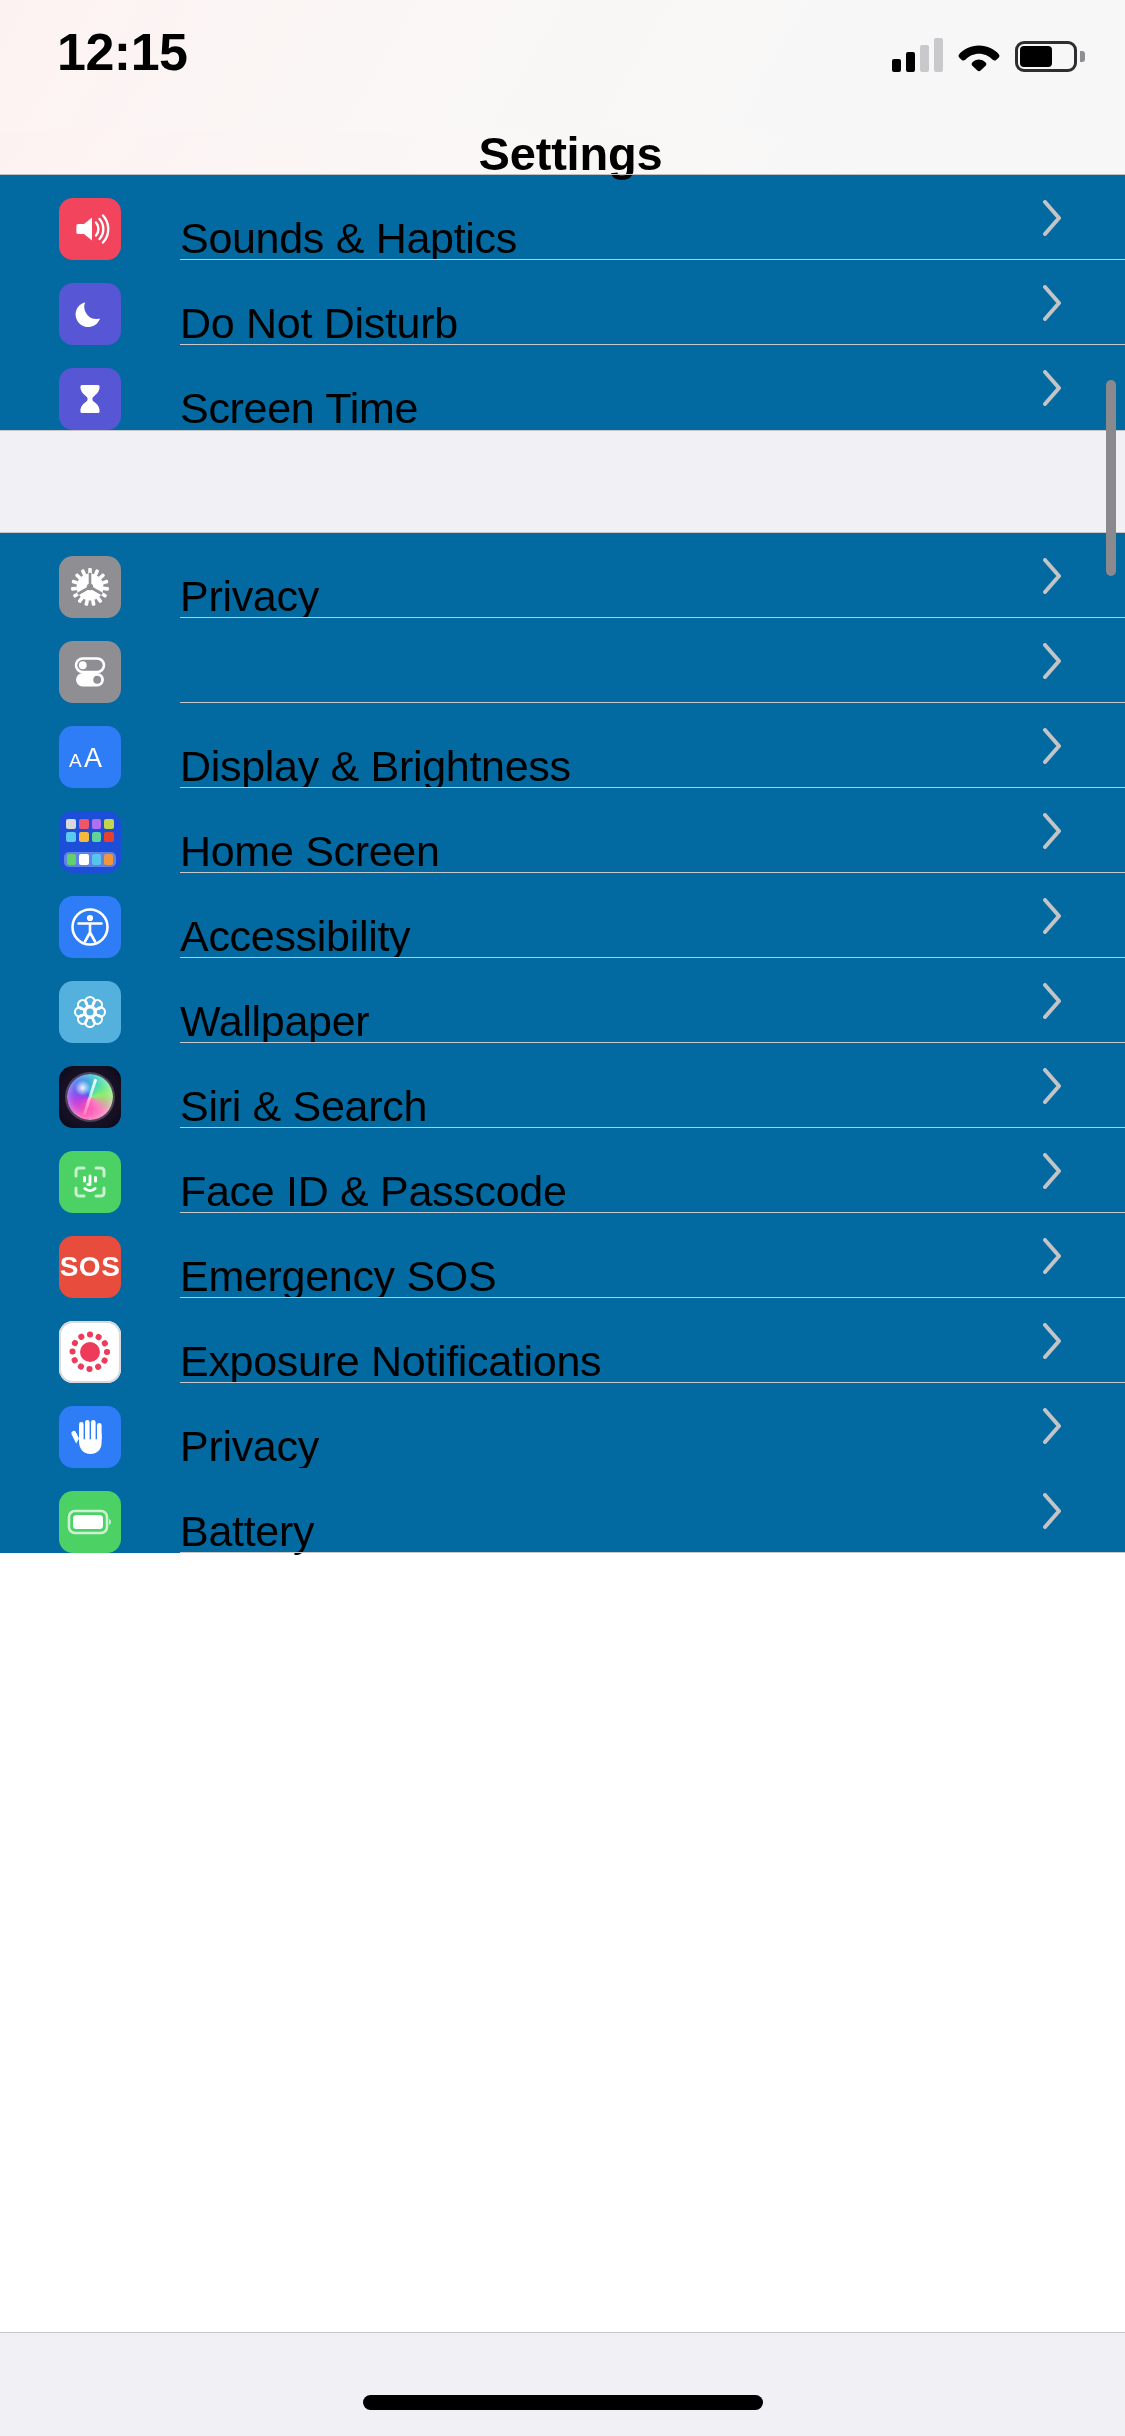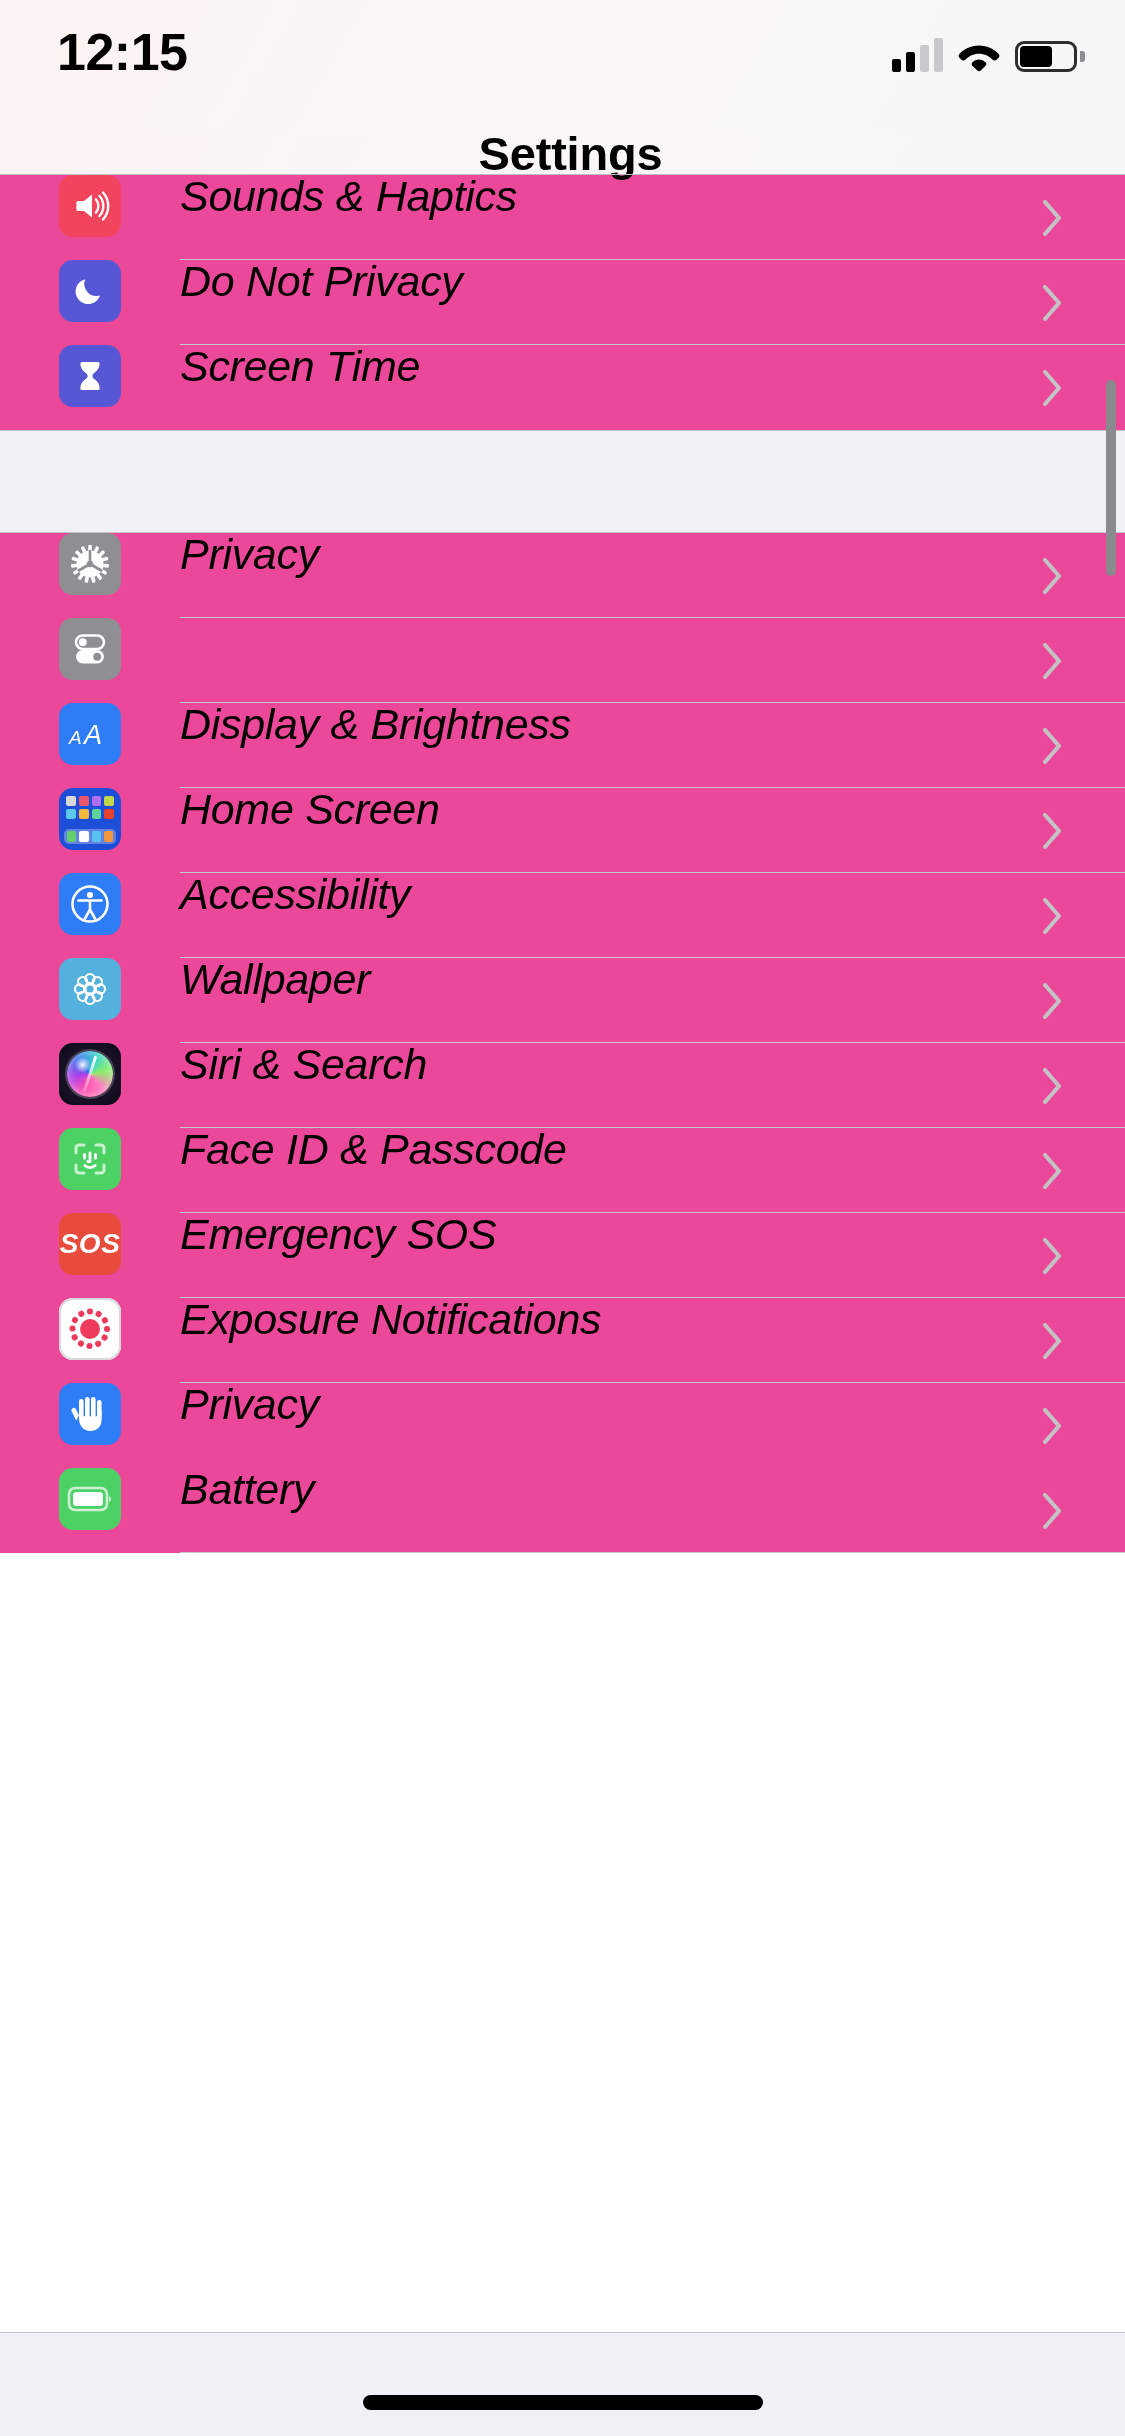--- a/index.html
+++ b/index.html
@@ -48,21 +48,21 @@
     display:flex; align-items:center; justify-content:center;
     font-size:47px; font-weight:700; color:#000; letter-spacing:-0.2px;
   }
   .navline { position:absolute; top:174px; left:0; width:1125px; height:1px; background:#bfbfc1; z-index:6; }
 
   
   .list { position:absolute; top:175px; left:0; width:1125px; }
   .group { background:#ffffff; }
   .gap { height:103px; background:#f1f1f5; border-top:1px solid #c6c6c8; border-bottom:1px solid #c6c6c8; }
 
-  .row { position:relative; height:85px; display:flex; align-items:flex-start; background:#ec4899;font-style:italic; }
+  .row { position:relative; height:85px; display:flex; align-items:flex-end; background:#0369a1; }
   .row .sep { position:absolute; left:180px; right:0; bottom:0; height:1px; background:#c8c7cc; }
 
   .icon-wrap { width:180px; display:flex; align-items:center; justify-content:center; flex:0 0 180px; }
   .icon { width:62px; height:62px; border-radius:14px; position:relative; overflow:hidden;
           display:flex; align-items:center; justify-content:center; }
   .label { font-size:43px; color:#000; letter-spacing:-0.3px; line-height:1; }
 
   .chev { position:absolute; right:62px; top:50%; transform:translateY(-50%);
           width:20px; height:36px; }
   .chev svg { display:block; }
@@ -183,21 +183,21 @@
       </div>
 
       <div class="row">
         <div class="icon-wrap">
           <div class="icon ic-dnd">
             <svg width="40" height="40" viewBox="0 0 40 40">
               <path d="M28.5 24.8A12.2 12.2 0 0 1 15.2 8.2a12.6 12.6 0 1 0 14.9 16.4 12.8 12.8 0 0 1-1.6.2Z" fill="#fff"></path>
             </svg>
           </div>
         </div>
-        <div class="label">Do Not Privacy</div>
+        <div class="label">Do Not Disturb</div>
         <div class="chev">
           <svg width="20" height="36" viewBox="0 0 20 36">
               <path d="M2 2l14 16L2 34" stroke="#c4c4c6" stroke-width="4" fill="none" stroke-linecap="round" stroke-linejoin="round"></path>
             </svg>
         </div>
         <div class="sep"></div>
       </div>
 
       <div class="row last">
         <div class="icon-wrap">

